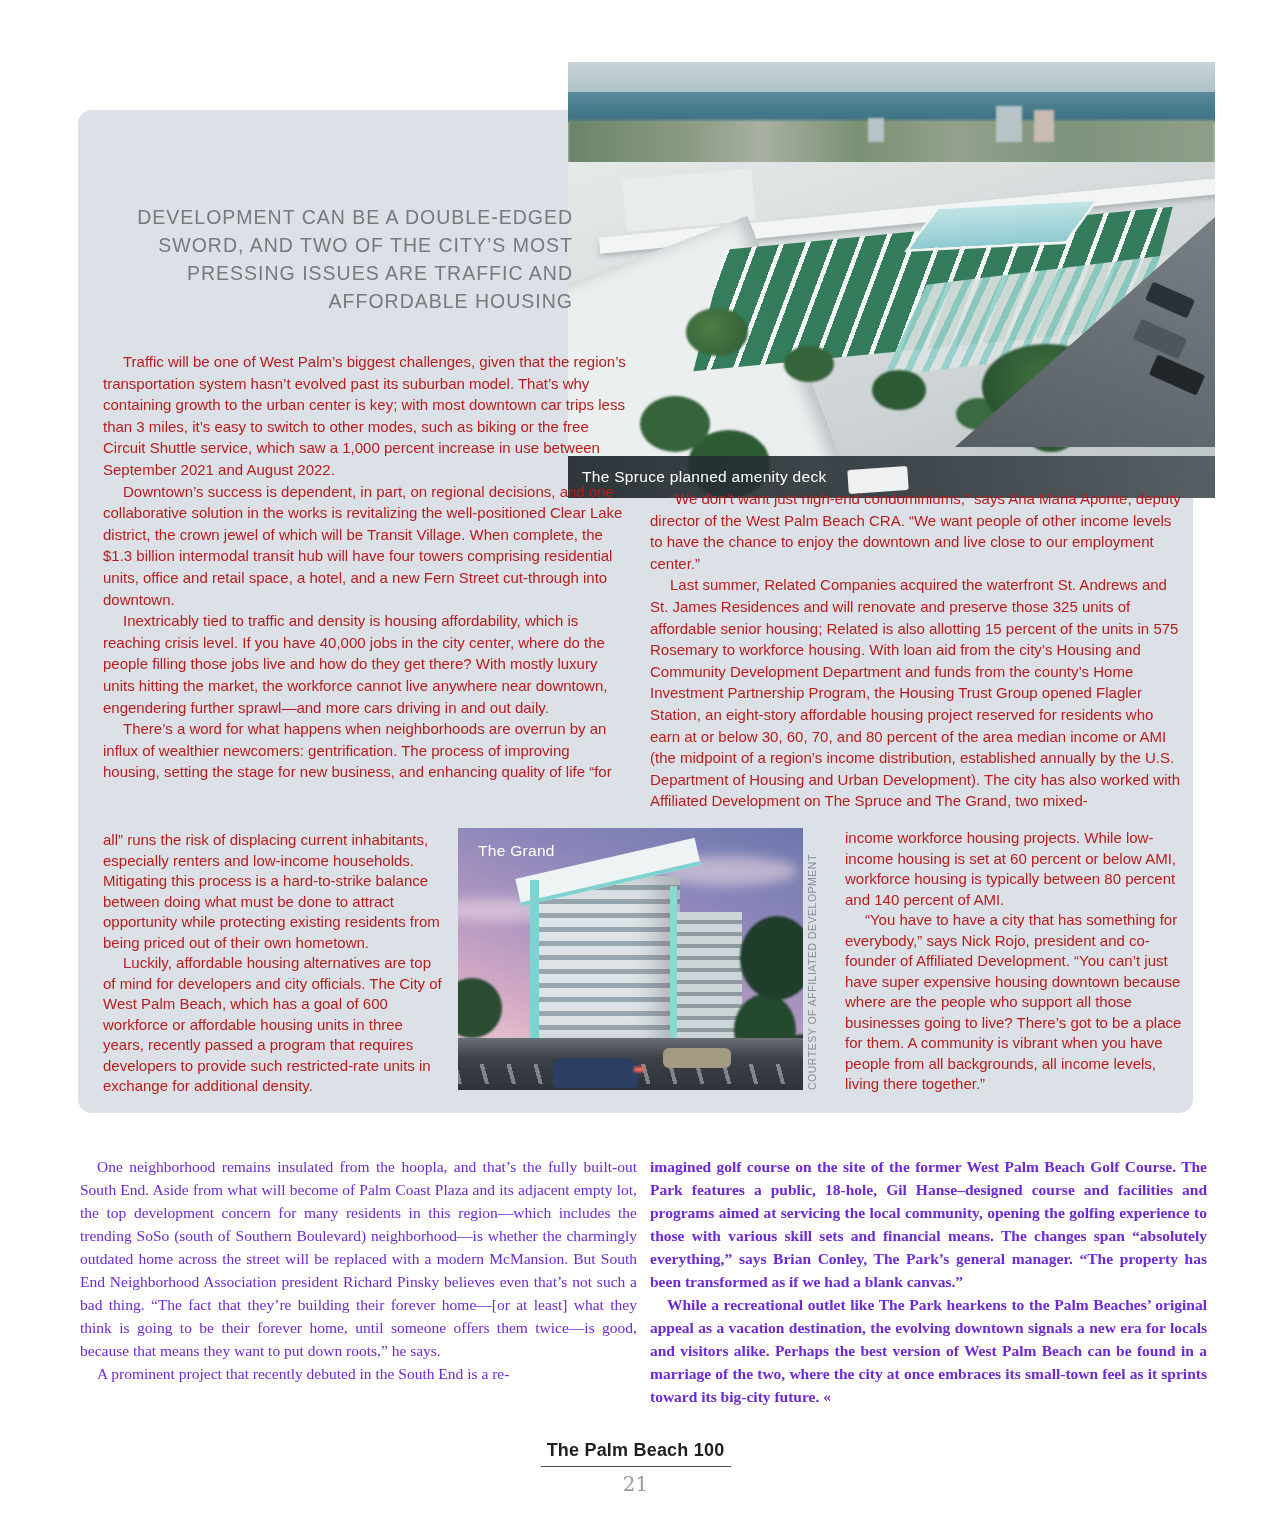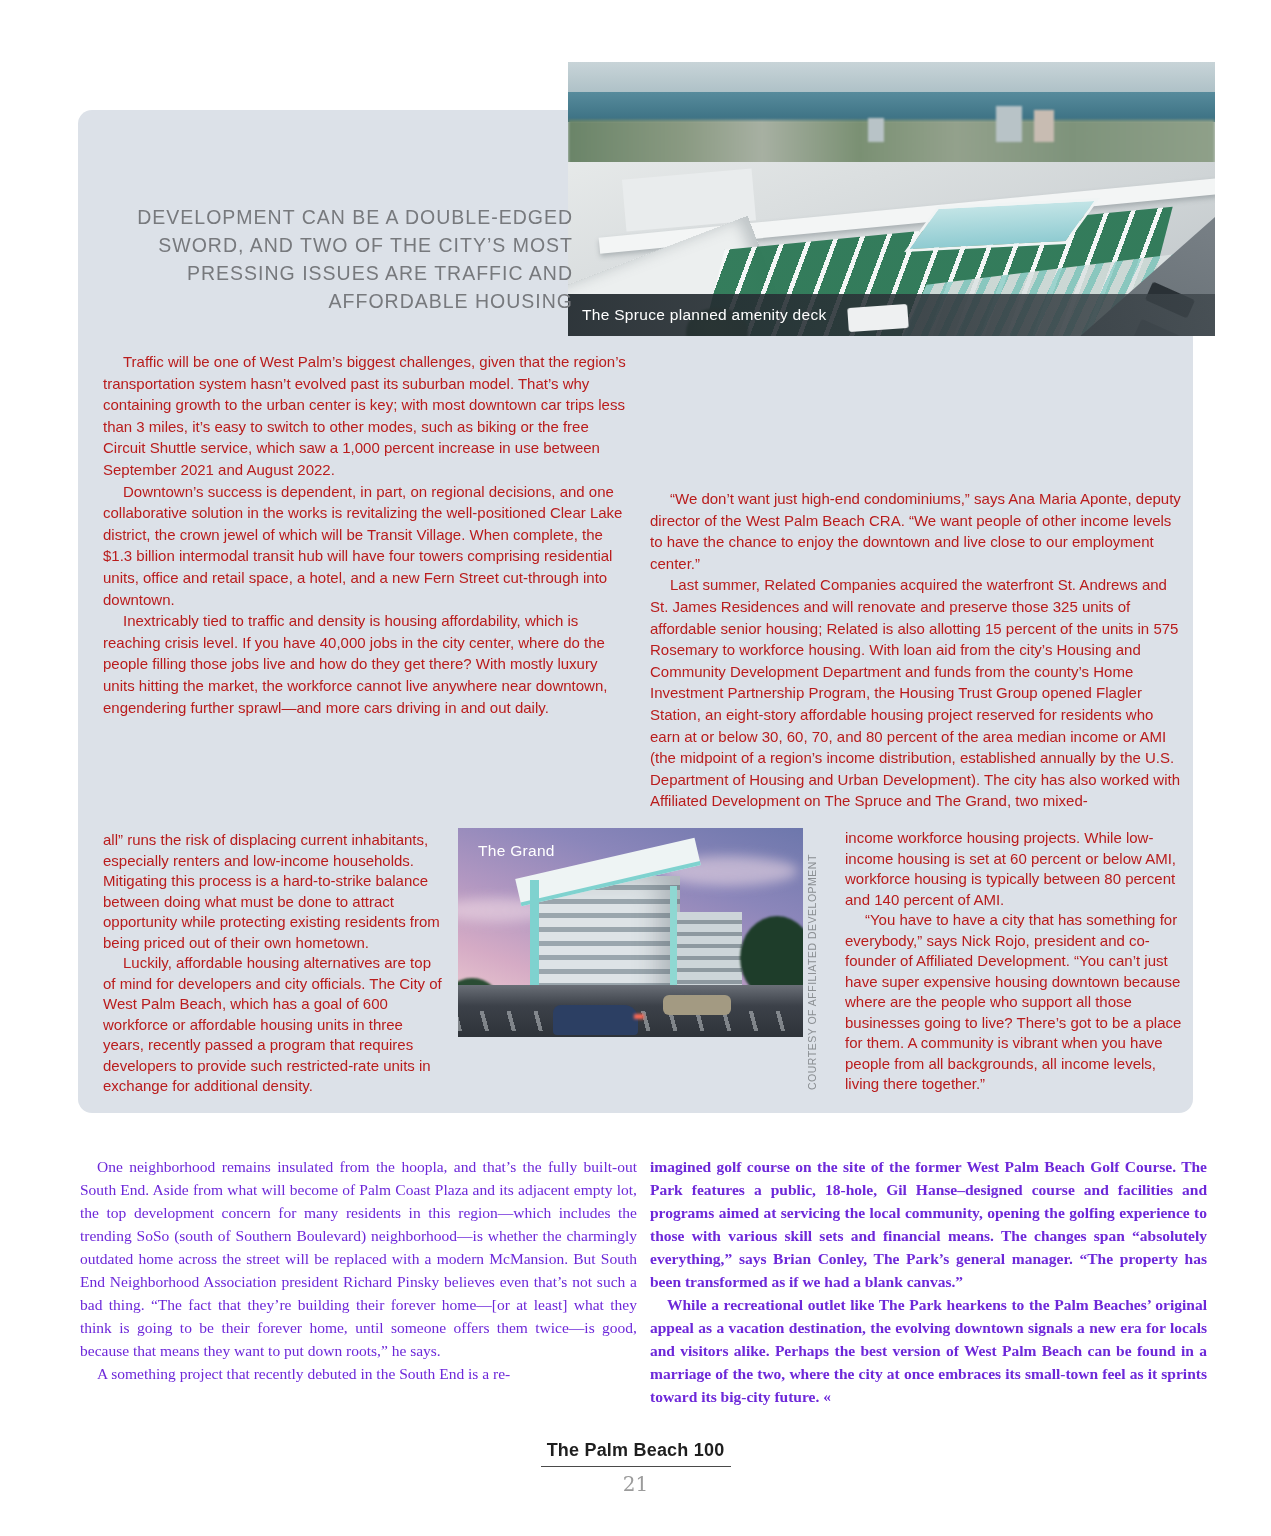--- a/index.html
+++ b/index.html
@@ -16,21 +16,21 @@
             font-size:19.5px;line-height:28px;color:#77797d;letter-spacing:1px;text-align:right;}
   
   .icol{position:absolute;color:#b91c1c;font-size:15px;line-height:21.6px;}
   .icol p{margin:0;}
   .icol p.ind{text-indent:20px;}
   .col1-wide{left:103px;top:351px;width:524px;}
   .col1-narrow{left:103px;top:830px;width:342px;line-height:20.5px;}
   .col2-wide{left:650px;top:488px;width:532px;}
   .col2-narrow{left:845px;top:828px;width:338px;line-height:20.5px;}
   
-  .hero{position:absolute;left:568px;top:62px;width:647px;height:274px;overflow:hidden;background:#d4d9da;}
+  .hero{position:absolute;left:568px;top:62px;width:647px;height:436px;overflow:hidden;background:#d4d9da;}
   .hz{position:absolute;}
   .sky{top:0;left:0;right:0;height:32px;background:linear-gradient(180deg,#c8d4d8,#adc0c6);}
   .water{top:30px;left:0;right:0;height:30px;background:linear-gradient(180deg,#578b9c,#3b7082);}
   .shore{top:58px;left:0;right:0;height:46px;filter:blur(1.5px);
      background:linear-gradient(90deg,#6a8468 0%,#8a9a82 18%,#a7b0a2 30%,#7a9073 45%,#93a18c 60%,#7e937b 78%,#8fa089 100%);}
   .t1{left:428px;top:44px;width:26px;height:36px;background:#b8c3c7;filter:blur(1px);}
   .t2{left:466px;top:48px;width:20px;height:32px;background:#c8bcb2;filter:blur(1px);}
   .t3{left:300px;top:56px;width:16px;height:24px;background:#b8c3c7;filter:blur(1px);}
   .roofdeck{top:100px;bottom:0;left:0;right:0;background:linear-gradient(160deg,#e6e9e9,#cfd4d6 60%,#bcc3c6);}
   .beamtop{left:30px;top:146px;width:620px;height:16px;background:#f3f5f5;transform:rotate(-5.5deg);
@@ -55,21 +55,21 @@
   .car{position:absolute;border-radius:3px;filter:blur(.5px);}
   .c1{right:22px;top:228px;width:46px;height:20px;background:#2a3136;transform:rotate(24deg);}
   .c2{right:30px;top:266px;width:50px;height:22px;background:#4d565c;transform:rotate(24deg);}
   .c3{right:12px;top:302px;width:52px;height:22px;background:#21262b;transform:rotate(24deg);}
   .c4{left:280px;bottom:6px;width:60px;height:24px;background:#eef0f1;transform:rotate(-4deg);}
   .capbar{left:0;bottom:0;right:0;height:42px;
           background:linear-gradient(90deg,rgba(32,40,45,.93) 0%,rgba(45,53,58,.88) 55%,rgba(62,70,75,.8) 100%);}
   .hero-caption{position:absolute;left:14px;bottom:12px;color:#ffffff;font-weight:300;
                 font-size:15.5px;letter-spacing:.3px;}
   
-  .grand{position:absolute;left:458px;top:828px;width:345px;height:209px;overflow:hidden;
+  .grand{position:absolute;left:458px;top:828px;width:345px;height:262px;overflow:hidden;
          background:linear-gradient(200deg,#6d77ac 0%,#8b86ba 28%,#b197c1 52%,#d5abc5 72%,#e9c6cf 88%,#f0d4d4 100%);}
   .cl{position:absolute;border-radius:50%;filter:blur(6px);background:rgba(242,222,232,.55);}
   .cl1{left:200px;top:28px;width:140px;height:30px;}
   .cl2{left:-20px;top:70px;width:120px;height:24px;}
   .gbuild{left:74px;top:48px;width:148px;height:170px;
           background:repeating-linear-gradient(180deg,#dde3e6 0 9px,#9aa6ad 9px 14px);
           box-shadow:inset -22px 0 26px rgba(70,80,90,.3);}
   .gwing{left:218px;top:84px;width:66px;height:136px;
          background:repeating-linear-gradient(180deg,#cdd5d9 0 8px,#8e99a0 8px 12px);}
   .groof{left:58px;top:30px;width:184px;height:24px;background:#eef4f4;transform:rotate(-13deg);
@@ -135,20 +135,21 @@
     <div class="car c4"></div>
     <div class="hero-caption">The Spruce planned amenity deck</div>
   </div>
 
   <div class="subtitle">DEVELOPMENT CAN BE A DOUBLE-EDGED SWORD, AND TWO OF THE CITY’S MOST PRESSING ISSUES ARE TRAFFIC AND AFFORDABLE HOUSING</div>
 
   <div class="icol col1-wide">
     <p class="ind">Traffic will be one of West Palm’s biggest challenges, given that the region’s transportation system hasn’t evolved past its suburban model. That’s why containing growth to the urban center is key; with most downtown car trips less than 3 miles, it’s easy to switch to other modes, such as biking or the free Circuit Shuttle service, which saw a 1,000 percent increase in use between September 2021 and August 2022.</p>
     <p class="ind">Downtown’s success is dependent, in part, on regional decisions, and one collaborative solution in the works is revitalizing the well-positioned Clear Lake district, the crown jewel of which will be Transit Village. When complete, the $1.3 billion intermodal transit hub will have four towers comprising residential units, office and retail space, a hotel, and a new Fern Street cut-through into downtown.</p>
     <p class="ind">Inextricably tied to traffic and density is housing affordability, which is reaching crisis level. If you have 40,000 jobs in the city center, where do the people filling those jobs live and how do they get there? With mostly luxury units hitting the market, the workforce cannot live anywhere near downtown, engendering further sprawl—and more cars driving in and out daily.</p>
+    <p class="ind">There’s a word for what happens when neighborhoods are overrun by an influx of wealthier newcomers: gentrification. The process of improving housing, setting the stage for new business, and enhancing quality of life “for</p>
   </div>
   <div class="icol col1-narrow">
     <p>all” runs the risk of displacing current inhabitants, especially renters and low-income households. Mitigating this process is a hard-to-strike balance between doing what must be done to attract opportunity while protecting existing residents from being priced out of their own hometown.</p>
     <p class="ind">Luckily, affordable housing alternatives are top of mind for developers and city officials. The City of West Palm Beach, which has a goal of 600 workforce or affordable housing units in three years, recently passed a program that requires developers to provide such restricted-rate units in exchange for additional density.</p>
   </div>
   <div class="icol col2-wide">
     <p class="ind">“We don’t want just high-end condominiums,” says Ana Maria Aponte, deputy director of the West Palm Beach CRA. “We want people of other income levels to have the chance to enjoy the downtown and live close to our employment center.”</p>
     <p class="ind">Last summer, Related Companies acquired the waterfront St. Andrews and St. James Residences and will renovate and preserve those 325 units of affordable senior housing; Related is also allotting 15 percent of the units in 575 Rosemary to workforce housing. With loan aid from the city’s Housing and Community Development Department and funds from the county’s Home Investment Partnership Program, the Housing Trust Group opened Flagler Station, an eight-story affordable housing project reserved for residents who earn at or below 30, 60, 70, and 80 percent of the area median income or AMI (the midpoint of a region’s income distribution, established annually by the U.S. Department of Housing and Urban Development). The city has also worked with Affiliated Development on The Spruce and The Grand, two mixed-</p>
   </div>
   <div class="icol col2-narrow">
@@ -171,21 +172,21 @@
     <div class="hz gcar1"></div>
     <div class="hz gcar2"></div>
     <div class="hz tl"></div>
     <div class="grand-caption">The Grand</div>
   </div>
 
   <div class="credit">COURTESY OF AFFILIATED DEVELOPMENT</div>
 
   <div class="bcol bcol-left">
     <p class="ind">One neighborhood remains insulated from the hoopla, and that’s the fully built-out South End. Aside from what will become of Palm Coast Plaza and its adjacent empty lot, the top development concern for many residents in this region—which includes the trending SoSo (south of Southern Boulevard) neighborhood—is whether the charmingly outdated home across the street will be replaced with a modern McMansion. But South End Neighborhood Association president Richard Pinsky believes even that’s not such a bad thing. “The fact that they’re building their forever home—[or at least] what they think is going to be their forever home, until someone offers them twice—is good, because that means they want to put down roots,” he says.</p>
-    <p class="ind">A something project that recently debuted in the South End is a re-</p>
+    <p class="ind">A prominent project that recently debuted in the South End is a re-</p>
   </div>
   <div class="bcol bcol-right">
     <p>imagined golf course on the site of the former West Palm Beach Golf Course. The Park features a public, 18-hole, Gil Hanse–designed course and facilities and programs aimed at servicing the local community, opening the golfing experience to those with various skill sets and financial means. The changes span “absolutely everything,” says Brian Conley, The Park’s general manager. “The property has been transformed as if we had a blank canvas.”</p>
     <p class="ind">While a recreational outlet like The Park hearkens to the Palm Beaches’ original appeal as a vacation destination, the evolving downtown signals a new era for locals and visitors alike. Perhaps the best version of West Palm Beach can be found in a marriage of the two, where the city at once embraces its small-town feel as it sprints toward its big-city future. «</p>
   </div>
 
   <div class="footer-brand">The Palm Beach 100</div>
   <div class="footer-rule"></div>
   <div class="footer-page">21</div>
 

